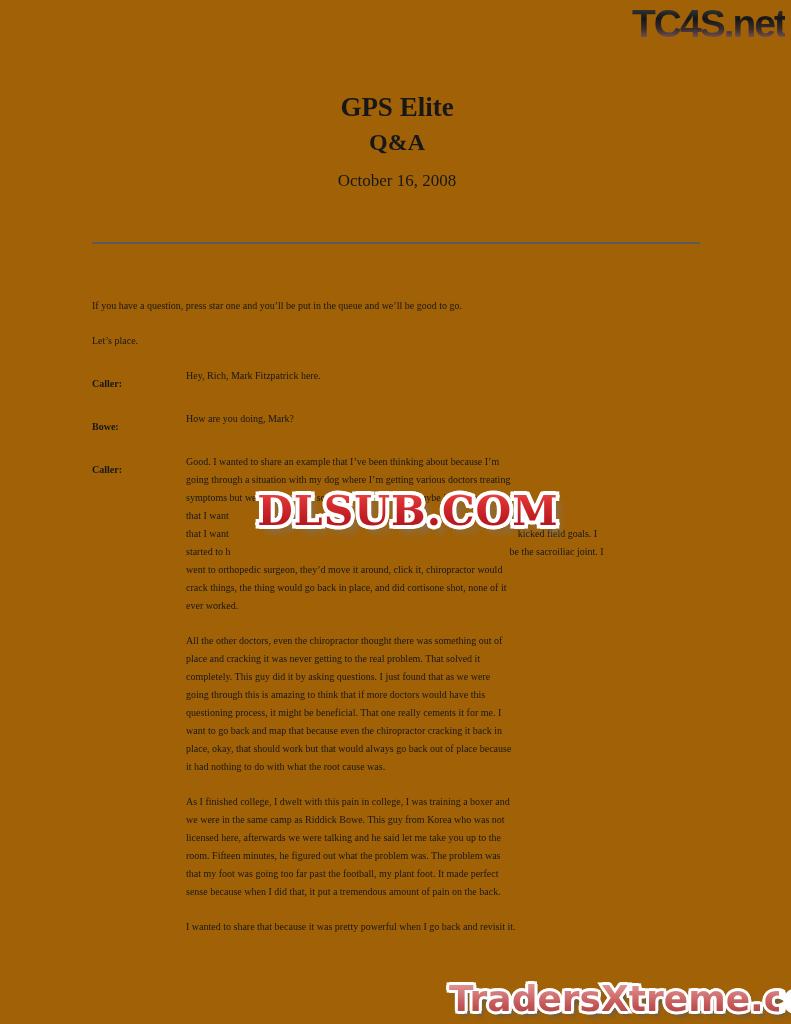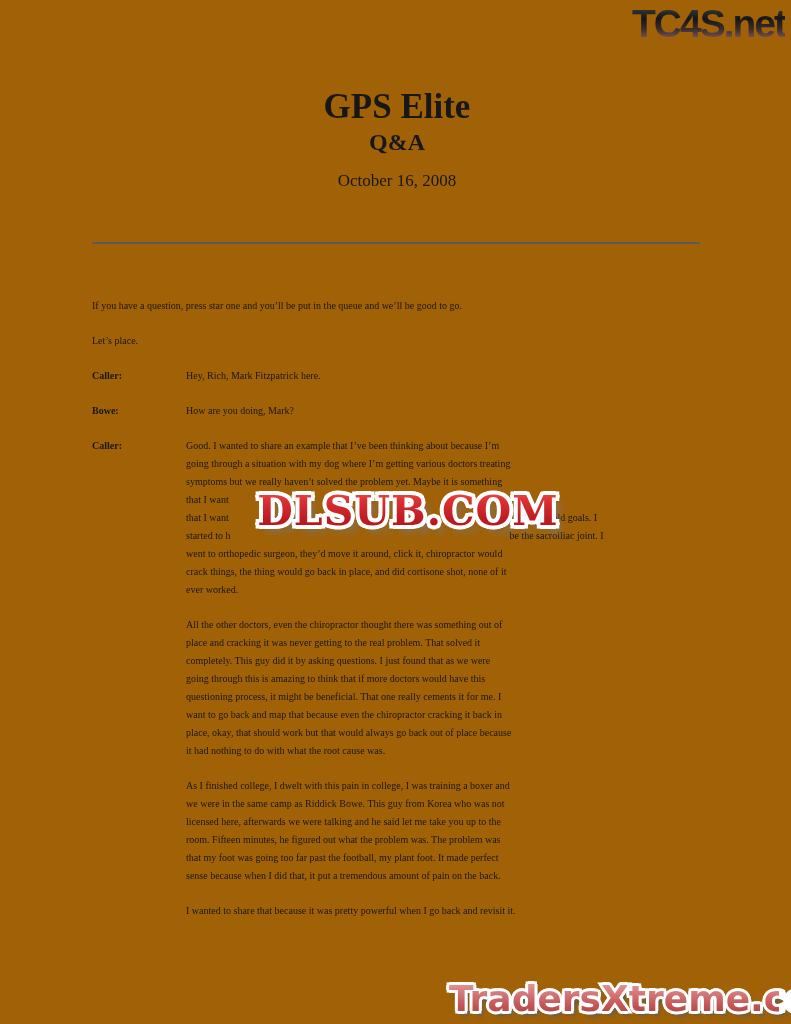--- a/index.html
+++ b/index.html
@@ -23,21 +23,21 @@
     font-size: 39px;
     letter-spacing: -2px;
     background: linear-gradient(180deg, #4a4a4a 0%, #161616 38%, #3d2c2c 62%, #84605d 88%, #a8837f 100%);
     -webkit-background-clip: text;
     background-clip: text;
     color: transparent;
   }
 
   
   .header { position: absolute; top: 90px; left: 92px; width: 610px; text-align: center; }
-  .header .title    { font-size: 35px; font-weight: bold; line-height: 34px; }
+  .header .title    { font-size: 27px; font-weight: bold; line-height: 34px; }
   .header .subtitle { font-size: 24px; font-weight: bold; line-height: 28px; margin-top: 4px; }
   .header .date     { font-size: 17px; line-height: 22px; margin-top: 14px; }
 
   .rule {
     position: absolute;
     top: 242px;
     left: 92px;
     width: 608px;
     height: 0;
     border-top: 2px solid #5a5a5a;
@@ -47,21 +47,21 @@
   .content {
     position: absolute;
     top: 297px;
     left: 92px;
     width: 612px;
     font-size: 10px;
     line-height: 18px;
   }
   .content p { margin: 0 0 17px 0; }
   .dialog-row { display: flex; margin: 0 0 17px 0; }
-  .speaker { flex: 0 0 94px; font-weight: bold; }
+  .speaker { flex: 0 0 94px; font-weight: bold; margin-top: 8px; }
   .dialog-text { flex: 1; }
   .dialog-text p { margin: 0 0 17px 0; }
   .dialog-text p:last-child { margin-bottom: 0; }
   .lines { display: block; white-space: pre-line; }
   .frag-line { display: block; white-space: nowrap; }
   .spacer { display: inline-block; height: 1px; }
   .spacer-a { width: 289px; }
   .spacer-b { width: 279px; }
 
   

